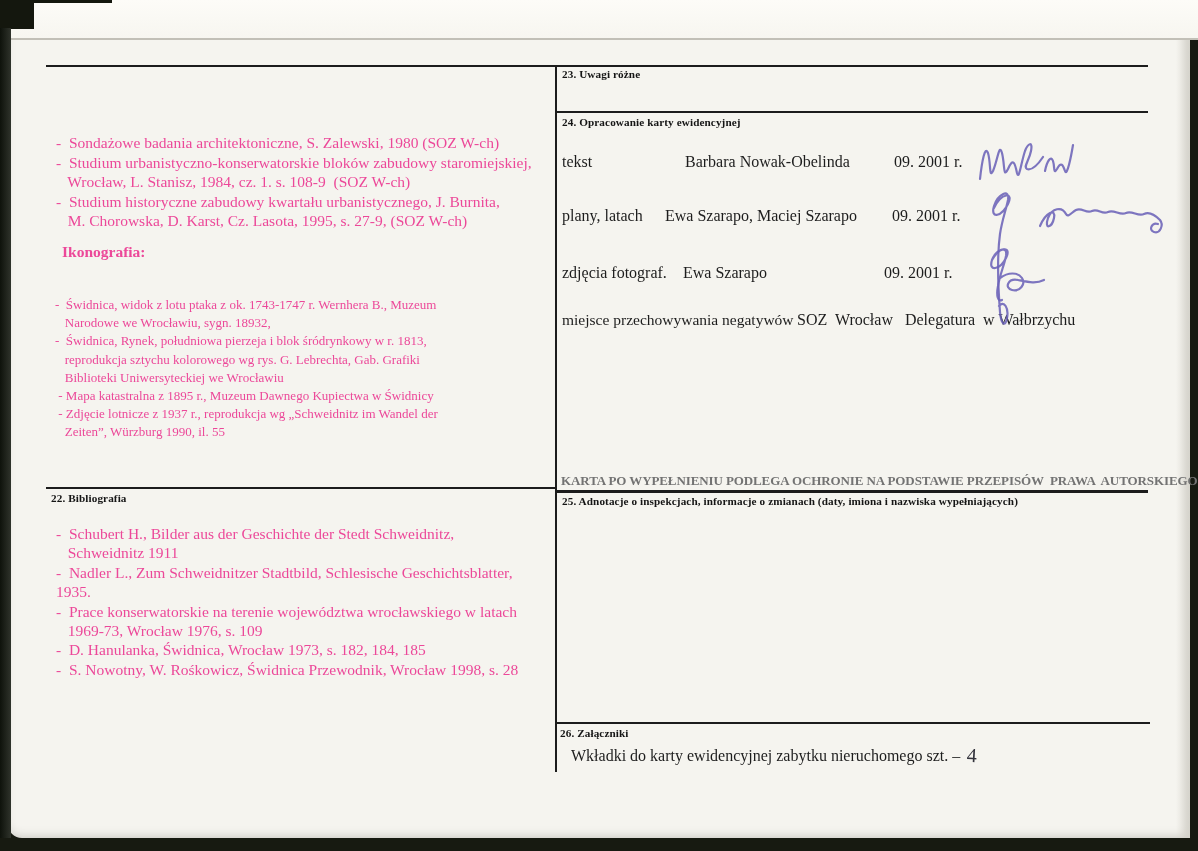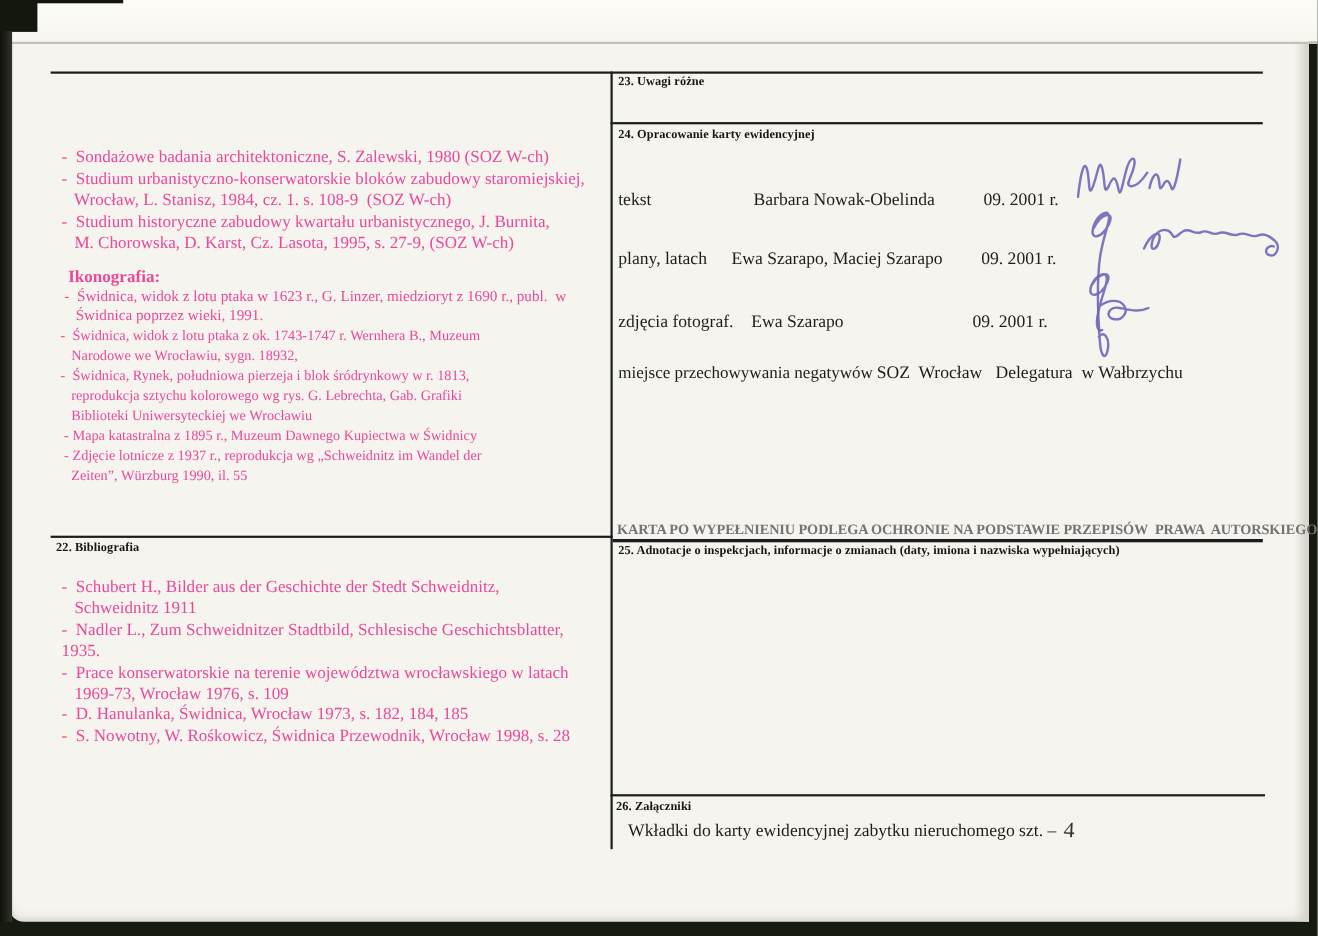--- a/index.html
+++ b/index.html
@@ -39,21 +39,21 @@
     position:absolute;font-weight:bold;font-size:11.2px;letter-spacing:.1px;
     white-space:pre;color:#151515;
   }
   .blk{position:absolute;white-space:pre;color:#ec4899;}
   .list21{left:56px;top:133px;font-size:15.5px;line-height:19.6px;}
   .ikono-h{left:62px;top:243px;font-size:15.5px;font-weight:bold;text-align:center;}
   .ikono1{left:55px;top:262px;font-size:13.8px;line-height:16.8px;}
   .ikono2{left:55px;top:296px;font-size:13px;line-height:18.2px;}
   .list22{left:56px;top:524px;font-size:15.5px;line-height:19.4px;}
   .row{position:absolute;left:0;top:0;width:1198px;height:24px;font-size:16px;}
-  .row span{position:absolute;white-space:pre;margin-top:20px;}
+  .row span{position:absolute;white-space:pre;}
   .r-label{left:562px;}
   .row1{top:153px;} .row1 .r-name{left:685px;} .row1 .r-date{left:894px;}
   .row2{top:207px;} .row2 .r-name{left:665px;} .row2 .r-date{left:892px;}
   .row3{top:264px;} .row3 .r-name{left:683px;} .row3 .r-date{left:884px;}
   .row4{top:311px;font-size:15.5px;} .row4 .r-value{left:797px;font-size:16px;}
   .karta{
     position:absolute;left:561px;top:473px;font-weight:bold;font-size:13px;
     letter-spacing:-.1px;white-space:pre;color:#737373;
   }
   .att{position:absolute;left:571px;top:743px;font-size:16px;white-space:pre;}
@@ -85,22 +85,20 @@
   <div class="ln ln-h22"></div>
   <div class="ln ln-karta"></div>
   <div class="ln ln-h26"></div>
 
   <div class="blk list21">-  Sondażowe badania architektoniczne, S. Zalewski, 1980 (SOZ W-ch)
 -  Studium urbanistyczno-konserwatorskie bloków zabudowy staromiejskiej,
    Wrocław, L. Stanisz, 1984, cz. 1. s. 108-9  (SOZ W-ch)
 -  Studium historyczne zabudowy kwartału urbanistycznego, J. Burnita,
    M. Chorowska, D. Karst, Cz. Lasota, 1995, s. 27-9, (SOZ W-ch)</div>
   <div class="blk ikono-h">Ikonografia:</div>
-  <div class="blk ikono1"> -  Świdnica, widok z lotu ptaka w 1623 r., G. Linzer, miedzioryt z 1690 r., publ.  w
-    Świdnica poprzez wieki, 1991.</div>
   <div class="blk ikono2">-  Świdnica, widok z lotu ptaka z ok. 1743-1747 r. Wernhera B., Muzeum
    Narodowe we Wrocławiu, sygn. 18932,
 -  Świdnica, Rynek, południowa pierzeja i blok śródrynkowy w r. 1813,
    reprodukcja sztychu kolorowego wg rys. G. Lebrechta, Gab. Grafiki
    Biblioteki Uniwersyteckiej we Wrocławiu
  - Mapa katastralna z 1895 r., Muzeum Dawnego Kupiectwa w Świdnicy
  - Zdjęcie lotnicze z 1937 r., reprodukcja wg „Schweidnitz im Wandel der
    Zeiten”, Würzburg 1990, il. 55</div>
 
   <div class="hdr" style="left:51px;top:492px;">22. Bibliografia</div>

